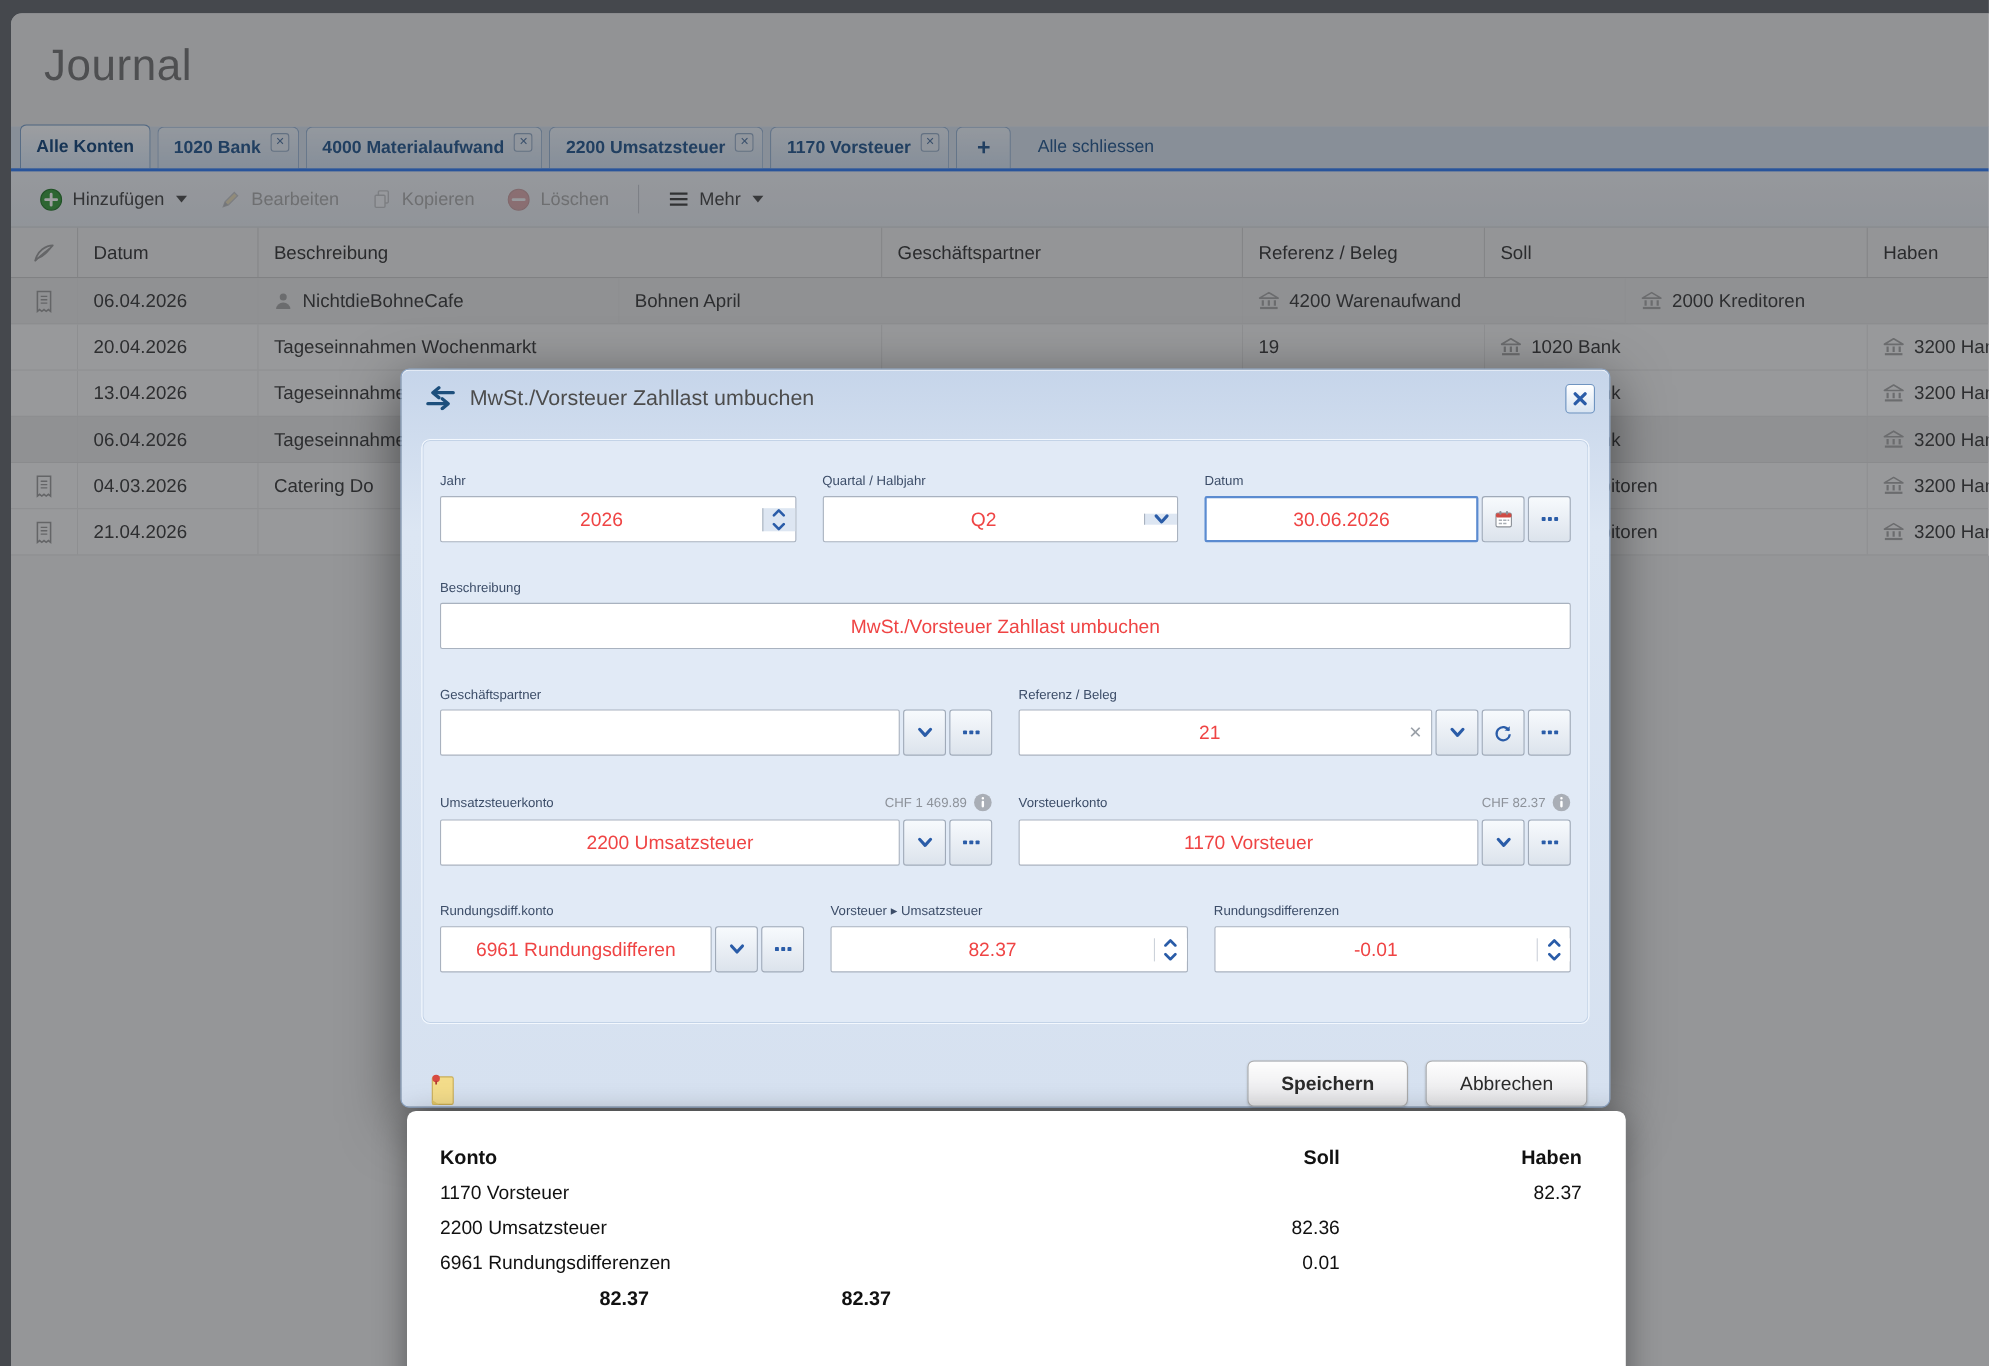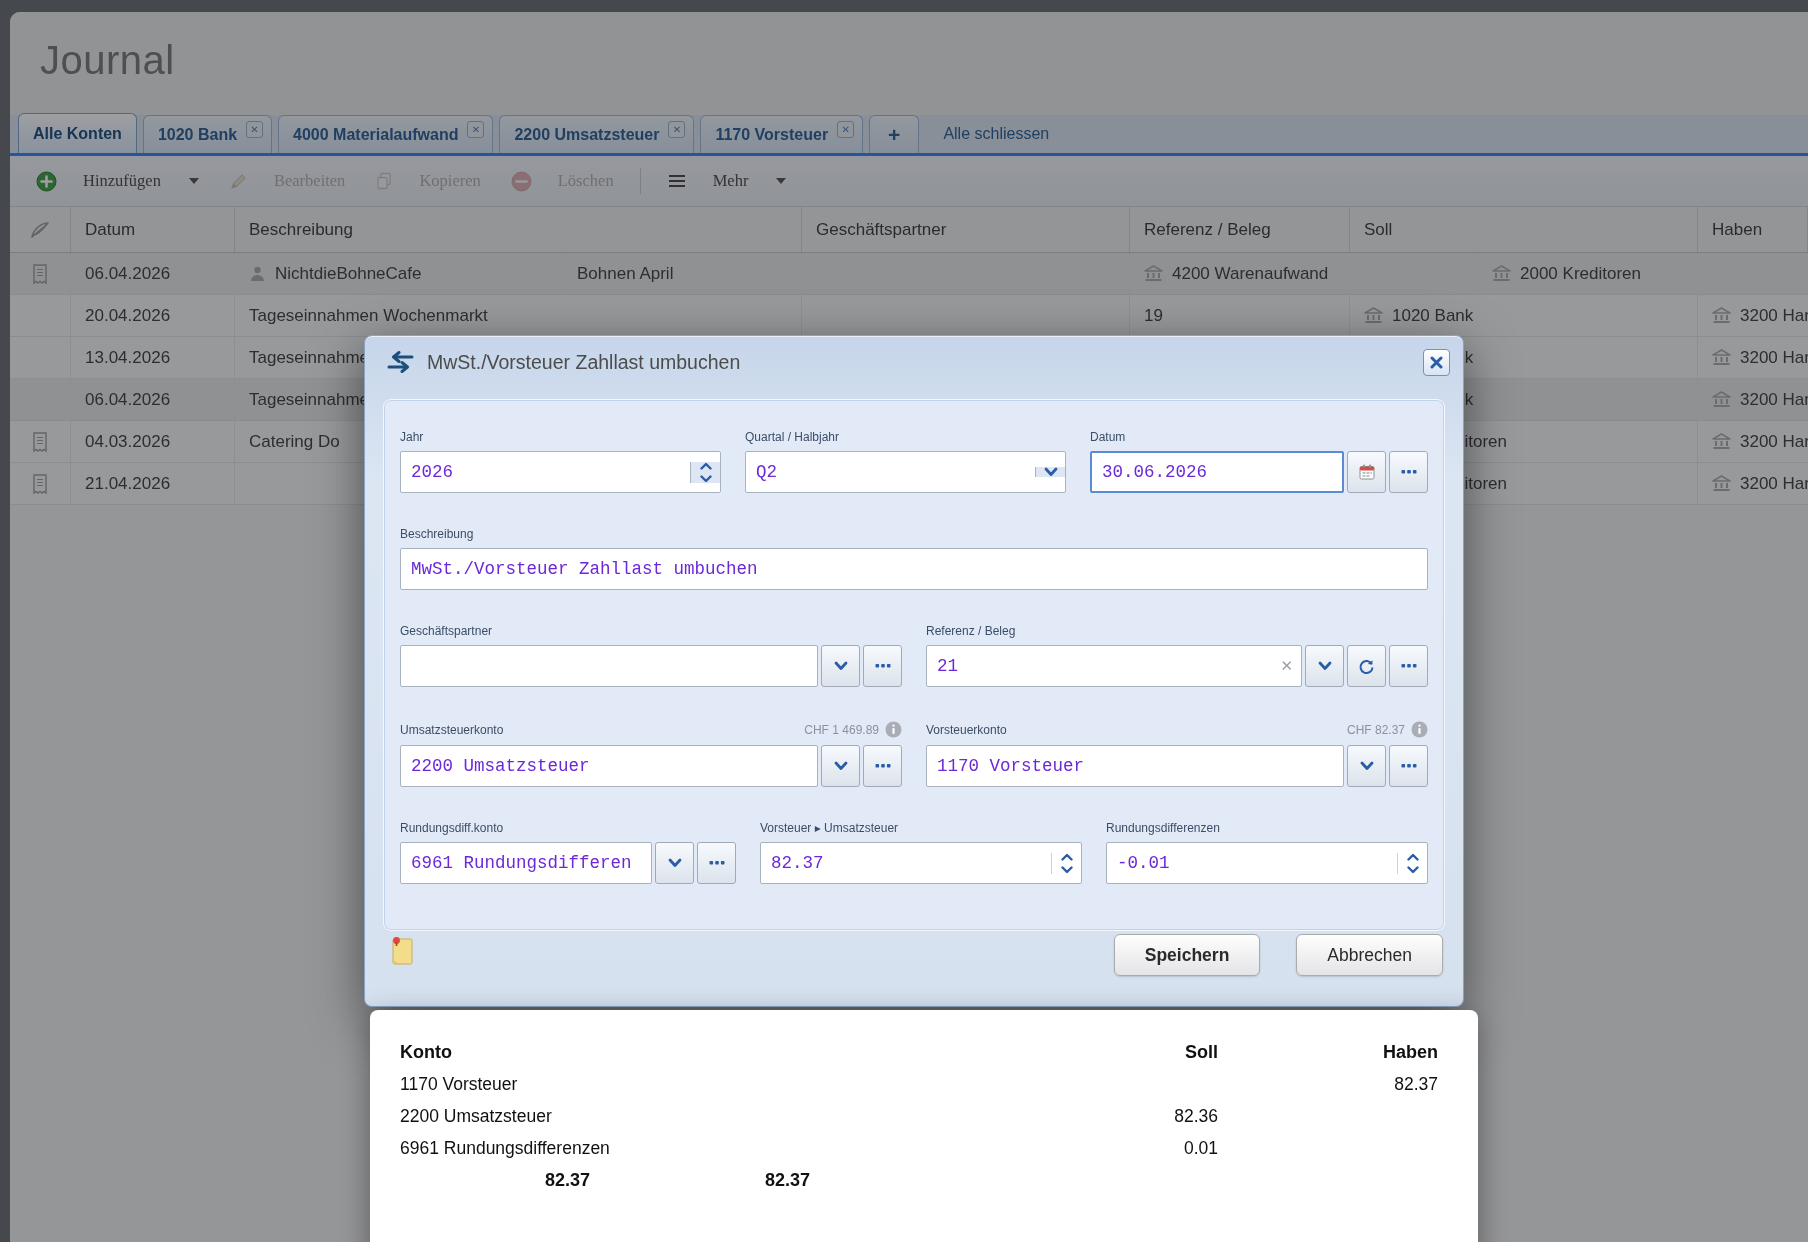--- a/index.html
+++ b/index.html
@@ -24,22 +24,22 @@
                 color:#1e4e80; height:40px; }
   .tab-x { width:17px; height:17px; border:1px solid #9db2cc; border-radius:3px;
            background:#eaf1f9; display:flex; align-items:center; justify-content:center;
            font-size:10px; font-weight:bold; color:#5b7da8; margin-top:-10px; margin-right:-6px; }
   .tab.plus { font-size:21px; padding:0 18px; color:#2f6094; }
   .close-all { font-size:16px; color:#2f6094; margin-left:18px; align-self:center; cursor:pointer; }
 
   
   .toolbar { height:51px; background:linear-gradient(#f2f4f8,#e9edf2); border-bottom:1px solid #d0d4da;
              display:flex; align-items:center; padding-left:14px; gap:6px; }
-  .tbtn { display:flex; align-items:center; gap:26px; padding:7px 12px; border-radius:4px;
-          font-size:16.5px; color:#4d4d4d; cursor:pointer; white-space:nowrap;font-family:Liberation Serif, serif; }
+  .tbtn { display:flex; align-items:center; gap:9px; padding:7px 12px; border-radius:4px;
+          font-size:16.5px; color:#4d4d4d; cursor:pointer; white-space:nowrap; }
   .tbtn.disabled { color:#b0b0b0; cursor:default; }
   .tbtn.disabled svg { opacity:0.45; }
   .caret { width:0; height:0; border-left:5px solid transparent; border-right:5px solid transparent;
            border-top:6px solid #555; margin-left:2px; }
   .tsep { width:1px; height:26px; background:#c8ccd2; margin:0 8px; }
 
   
   .grid { width:100%; }
   .grow { display:flex; height:42px; align-items:stretch; }
   .grow.hdr { height:46px; background:#efefef; border-bottom:1px solid #c6c6c6; }
@@ -81,31 +81,31 @@
   .frow.three { grid-template-columns:1fr 1fr 1fr; }
   .frow.one   { grid-template-columns:1fr; }
   .frow.two   { grid-template-columns:1fr 1fr; }
 
   .field label { display:flex; font-size:12px; color:#3c4d68; margin-bottom:7px; align-items:center; }
   .lbl-right { margin-left:auto; color:#8d929a; display:flex; align-items:center; gap:6px; }
   .control { display:flex; height:42px; }
   .ibox { display:flex; flex:1; border:1px solid #a9b2bf; background:#fff; border-radius:2px; align-items:center; }
   .ibox.focus { border:2px solid #5b8bd0; }
   .ibox input { flex:1; min-width:0; border:none; outline:none; background:transparent;
-                font-family:Liberation Mono, monospace; font-size:17.5px; color:#6d28d9; padding:0 10px; height:100%; }
+                font-family:Liberation Sans, sans-serif; font-size:17.5px; color:#ef4444; padding:0 10px; height:100%;text-align:center; }
   .spin-out { width:30px; flex:none; border-left:1px solid #a9b2bf; background:#dde6f2;
               display:flex; flex-direction:column; align-items:center; justify-content:center; gap:5px; cursor:pointer; }
   .spin-in  { width:30px; flex:none; border-left:1px solid #ccd2da; background:#fff;
               display:flex; flex-direction:column; align-items:center; justify-content:center; gap:5px; cursor:pointer; }
   .addon { width:39px; flex:none; margin-left:3px; border:1px solid #a0aab8; border-radius:3px;
            background:linear-gradient(#f7fafd,#dce3ec); display:flex; align-items:center; justify-content:center; cursor:pointer; }
   .clear-x { flex:none; padding:0 8px; color:#9aa0a8; font-size:15px; font-weight:bold; cursor:pointer; }
 
   .dlg-footer { position:absolute; left:0; right:0; bottom:0; height:72px; display:flex;
-                align-items:flex-start; padding:0 20px;gap:20px; }
+                align-items:flex-end; padding:0 20px; }
   .btn { height:42px; border:1px solid #ababab; border-radius:6px;
          background:linear-gradient(#fefefe,#e4e4e7); font-size:17.5px; color:#2b2b2b;
          padding:0 30px; display:flex; align-items:center; cursor:pointer;
          box-shadow:0 1px 2px rgba(0,0,0,.15); }
   .btn.primary { font-weight:bold; margin-right:16px; margin-left:auto; }
 
   
   .preview { position:absolute; left:370px; top:1010px; width:1108px; height:276px; z-index:60;
              background:#fff; border-radius:8px; box-shadow:0 8px 30px rgba(0,0,0,.4);
              padding:26px 40px 0 30px; }

